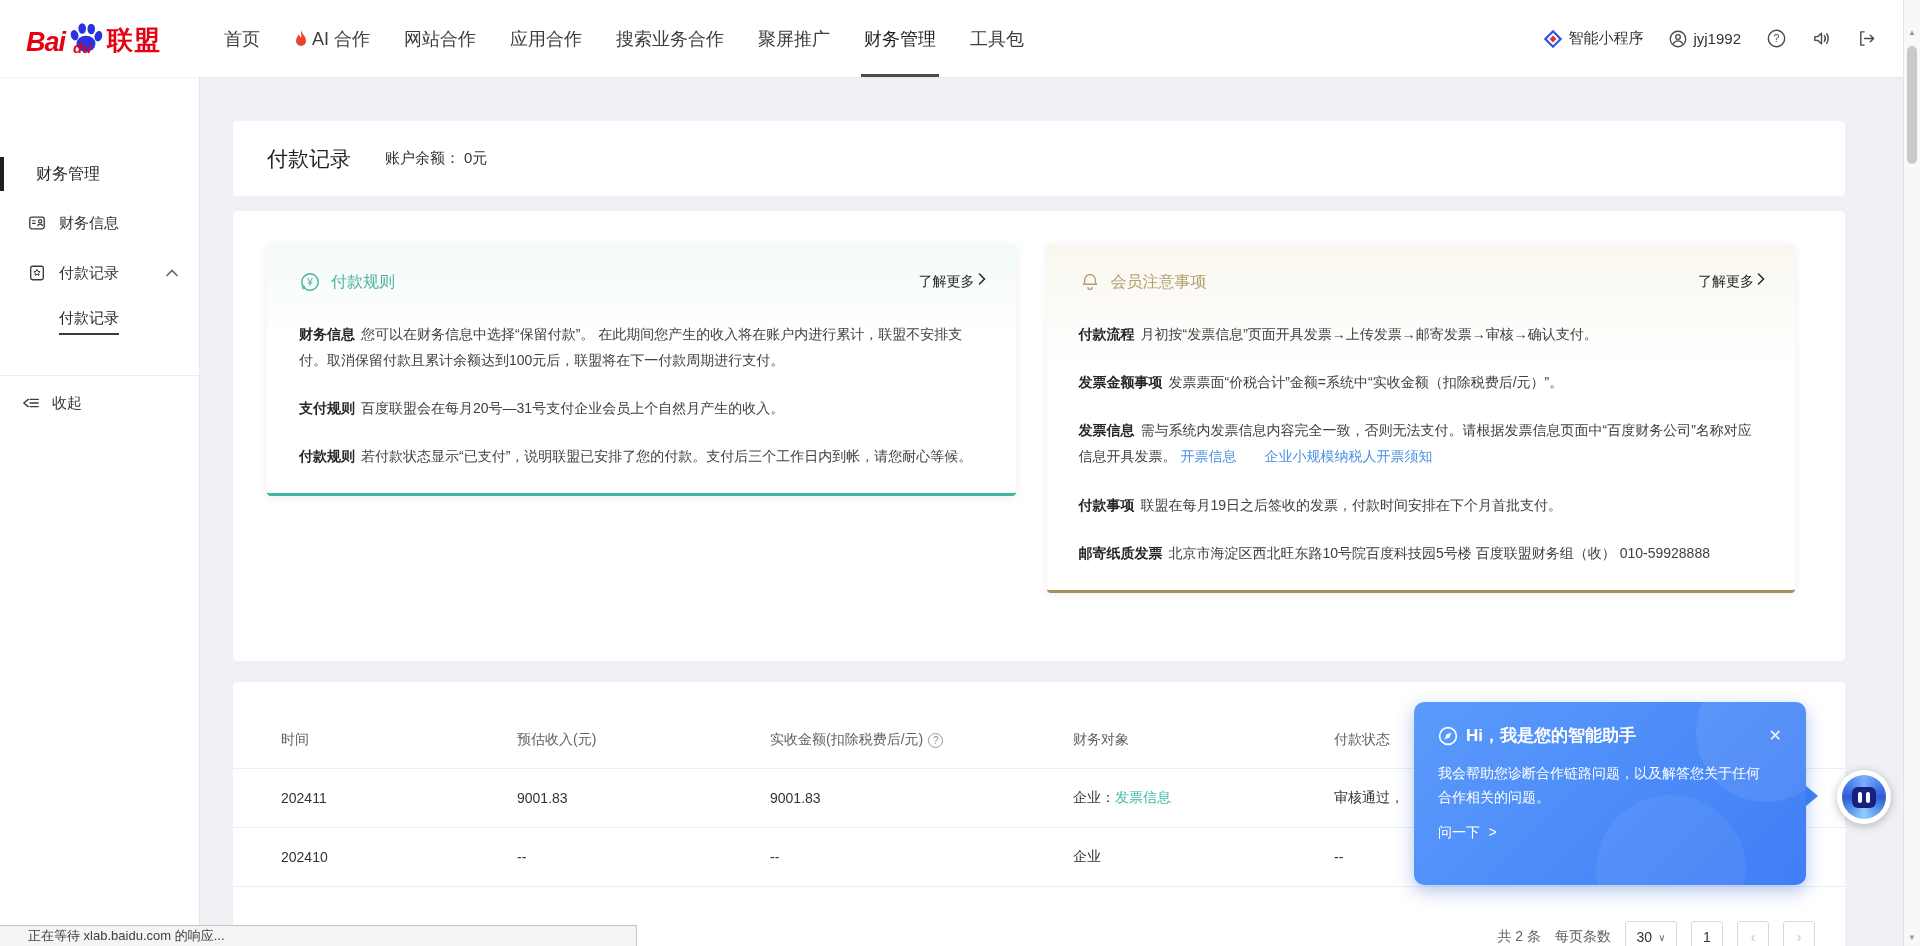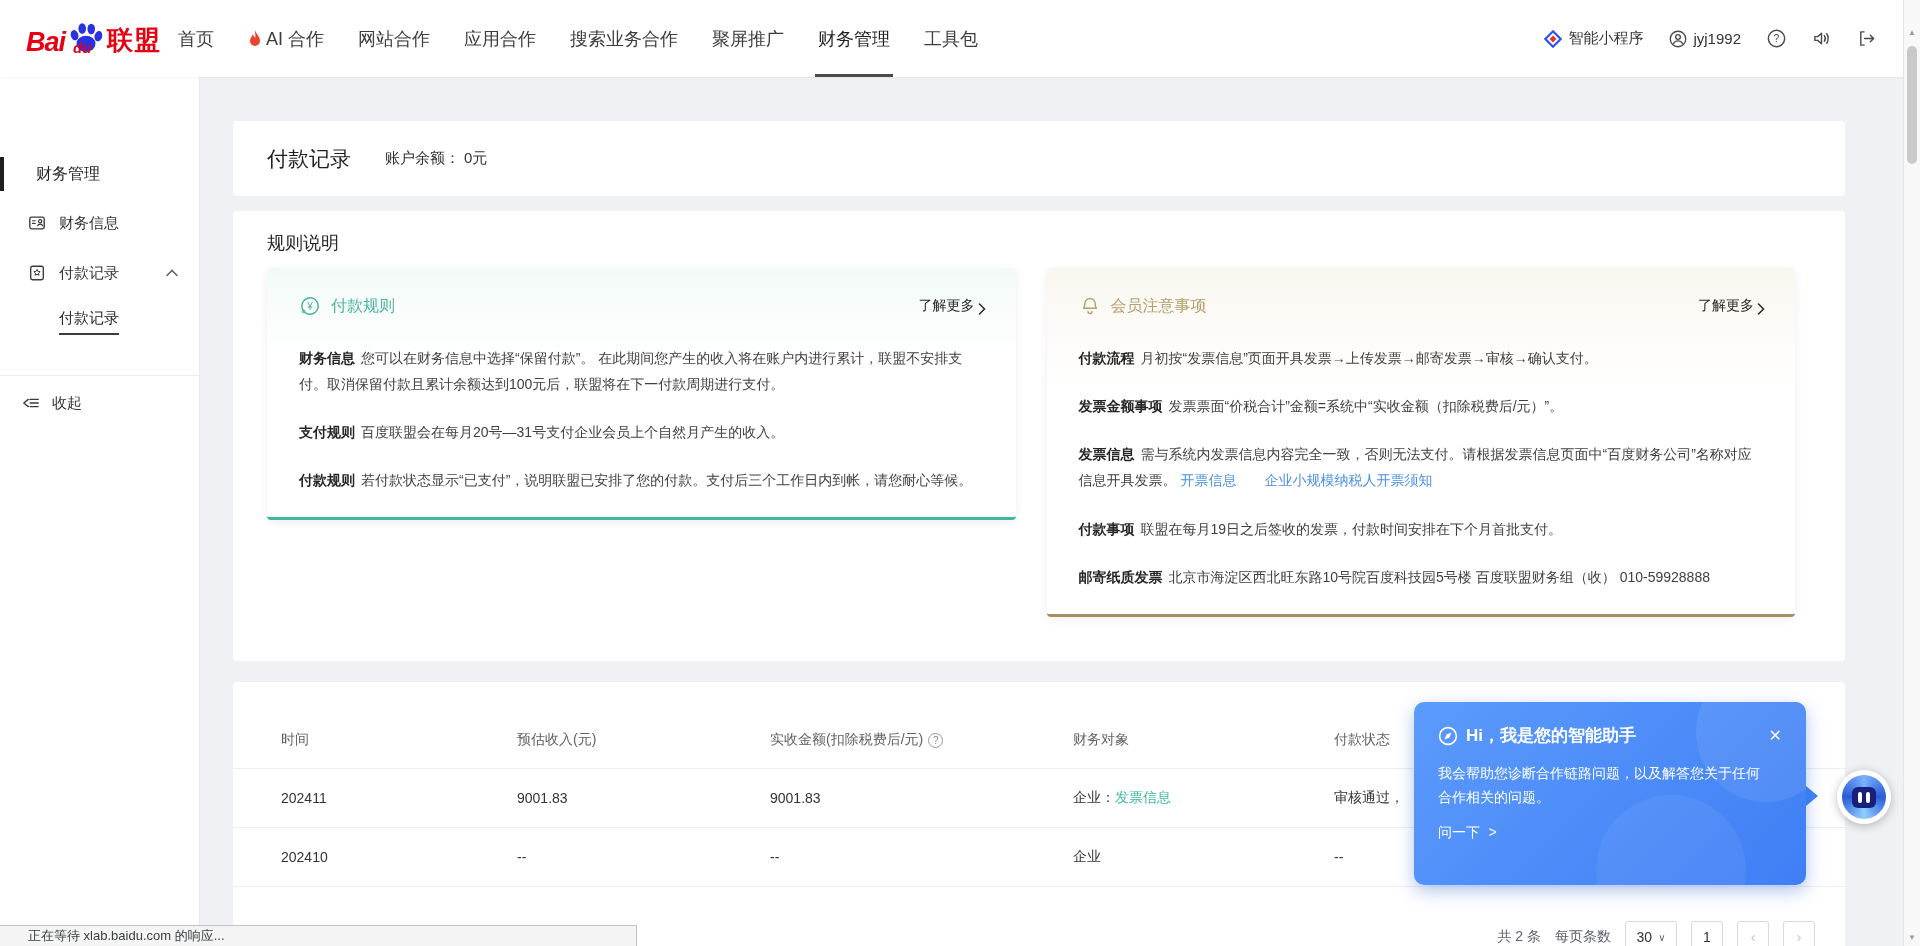--- a/index.html
+++ b/index.html
@@ -3,21 +3,21 @@
 <meta charset="utf-8">
 <style>
   * { margin:0; padding:0; box-sizing:border-box; }
   html,body { width:1920px; height:946px; overflow:hidden; }
   body { font-family:"Liberation Sans","DejaVu Sans",sans-serif; background:#eff1f4; color:#333; position:relative; }
   a { text-decoration:none; cursor:pointer;font-family:Liberation Mono, monospace; }
 
   
   .topbar { position:absolute; left:0; top:0; width:1920px; height:77px; background:#fff;
             box-shadow:0 1px 2px rgba(0,0,0,.05); display:flex; align-items:center; z-index:40; }
-  .logo { display:flex; align-items:flex-end; margin-left:26px; cursor:pointer; }
+  .logo { display:flex; align-items:flex-end; margin-left:26px; margin-right:46px; cursor:pointer; }
   .logo .bai { color:#e60012; font-size:27px; font-weight:bold; font-style:italic; letter-spacing:-1px; }
   .logo .paw { position:relative; width:38px; height:38px; margin:0 2px; }
   .logo .paw svg { width:38px; height:38px; }
   .logo .du { position:absolute; left:6px; bottom:2px; color:#e60012; font-size:15px; font-weight:bold; font-style:italic; }
   .logo .union { color:#e60012; font-size:26px; font-weight:bold; letter-spacing:1px; }
   .mainnav { display:flex; height:77px; align-items:stretch; }
   .nav-item { display:flex; align-items:center; padding:8px 17px; font-size:18px; color:#3d3d3d; cursor:pointer; position:relative; }
   .nav-item.active { color:#1f1f1f; }
   .nav-item.active::after { content:""; position:absolute; left:14px; right:14px; bottom:0; height:3px; background:#4a4a4a; }
   .flame { width:14px; height:18px; margin-right:4px; }
@@ -49,21 +49,21 @@
   .card2 { margin-top:15px; height:450px; padding:20px 50px 0 34px; }
   .rules-heading { font-size:18px; color:#262626; }
   .rule-boxes { display:flex; gap:31px; margin-top:13px; align-items:flex-start; }
   .rule-box { flex:1; border-radius:4px; box-shadow:0 2px 10px rgba(0,0,0,.07); padding:27px 30px 24px 32px; background:#fff; }
   .rule-box.green { background:linear-gradient(180deg,#f2faf8,#ffffff 36%); border-bottom:3px solid #3fb6a1; }
   .rule-box.gold  { background:linear-gradient(180deg,#faf7f0,#ffffff 36%); border-bottom:3px solid #a98f5f; }
   .rb-head { display:flex; align-items:center; margin-bottom:28px; }
   .rb-title { font-size:16px; margin-left:10px; }
   .green .rb-title { color:#4cb2a0; }
   .gold  .rb-title { color:#b5a06d; }
-  .rb-more { margin-left:auto; font-size:14px; color:#262626; display:flex; align-items:flex-end; gap:3px; cursor:pointer; }
+  .rb-more { margin-left:auto; font-size:14px; color:#262626; display:flex; align-items:flex-start; gap:3px; cursor:pointer; }
   .rule-box p { font-size:14px; line-height:26px; color:#404040; margin-bottom:22px; }
   .rule-box p:last-child { margin-bottom:0; }
   .rule-box p b { color:#262626; margin-right:6px; }
   .blue-link { color:#4a90e2; margin-right:28px; }
 
   .card3 { margin-top:21px; height:280px; position:relative; padding-top:30px; }
   .trow { display:grid; grid-template-columns:236px 253px 303px 261px 1fr; padding-left:48px; padding-right:30px; align-items:center; }
   .thead { height:57px; color:#5e6166; font-size:14px; border-bottom:1px solid #ebeef5; }
   .tbody-row { height:59px; font-size:14px; color:#333; border-bottom:1px solid #ebeef5; }
   .th span { display:inline-flex; align-items:center; gap:5px; }
@@ -231,21 +231,20 @@
 <div class="main">
 
   <section class="card card1">
     <span class="ptitle">付款记录</span>
     <span class="balance">
       <span>账户余额：</span><b>0元</b>
     </span>
   </section>
 
   <section class="card card2">
-    <div class="rules-heading">规则说明</div>
     <div class="rule-boxes">
 
       <div class="rule-box green">
         <div class="rb-head">
           <svg width="22" height="22" viewBox="0 0 22 22">
               <circle cx="11" cy="11" r="8.2" fill="none" stroke="#4cb2a0" stroke-width="1.5" transform="rotate(-18 11 11)"></circle>
               <text x="11" y="14.5" font-size="10" text-anchor="middle" fill="#4cb2a0" font-family="sans-serif">¥</text>
               <circle cx="4.5" cy="16.5" r="1.4" fill="none" stroke="#4cb2a0" stroke-width="1"></circle>
             </svg>
           <span class="rb-title">付款规则</span>

